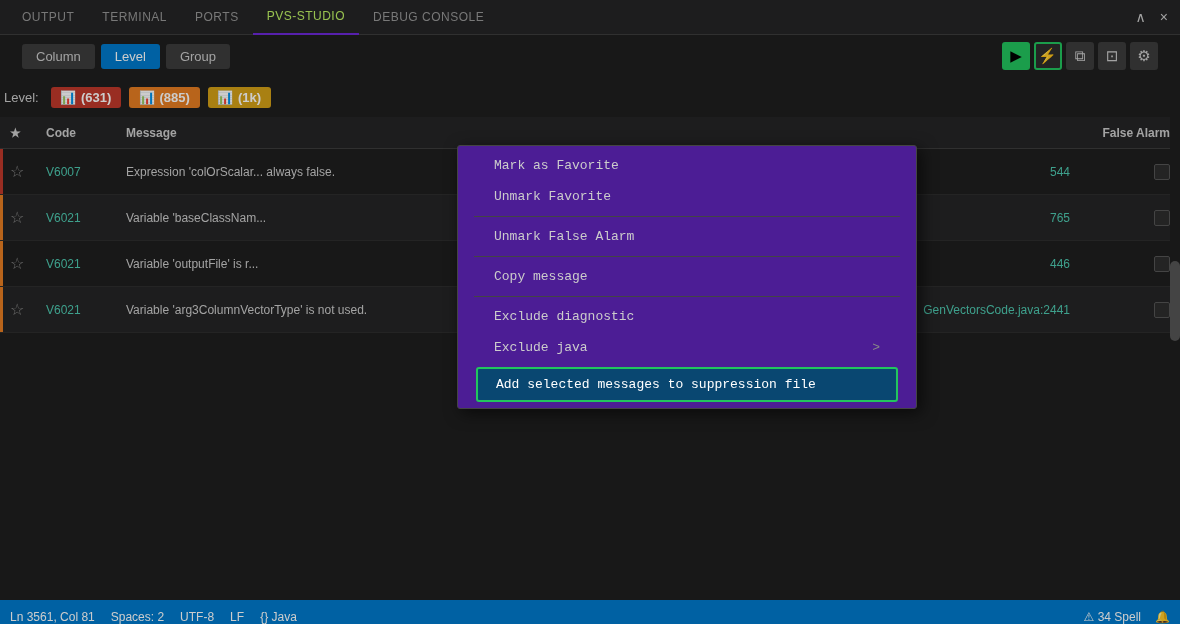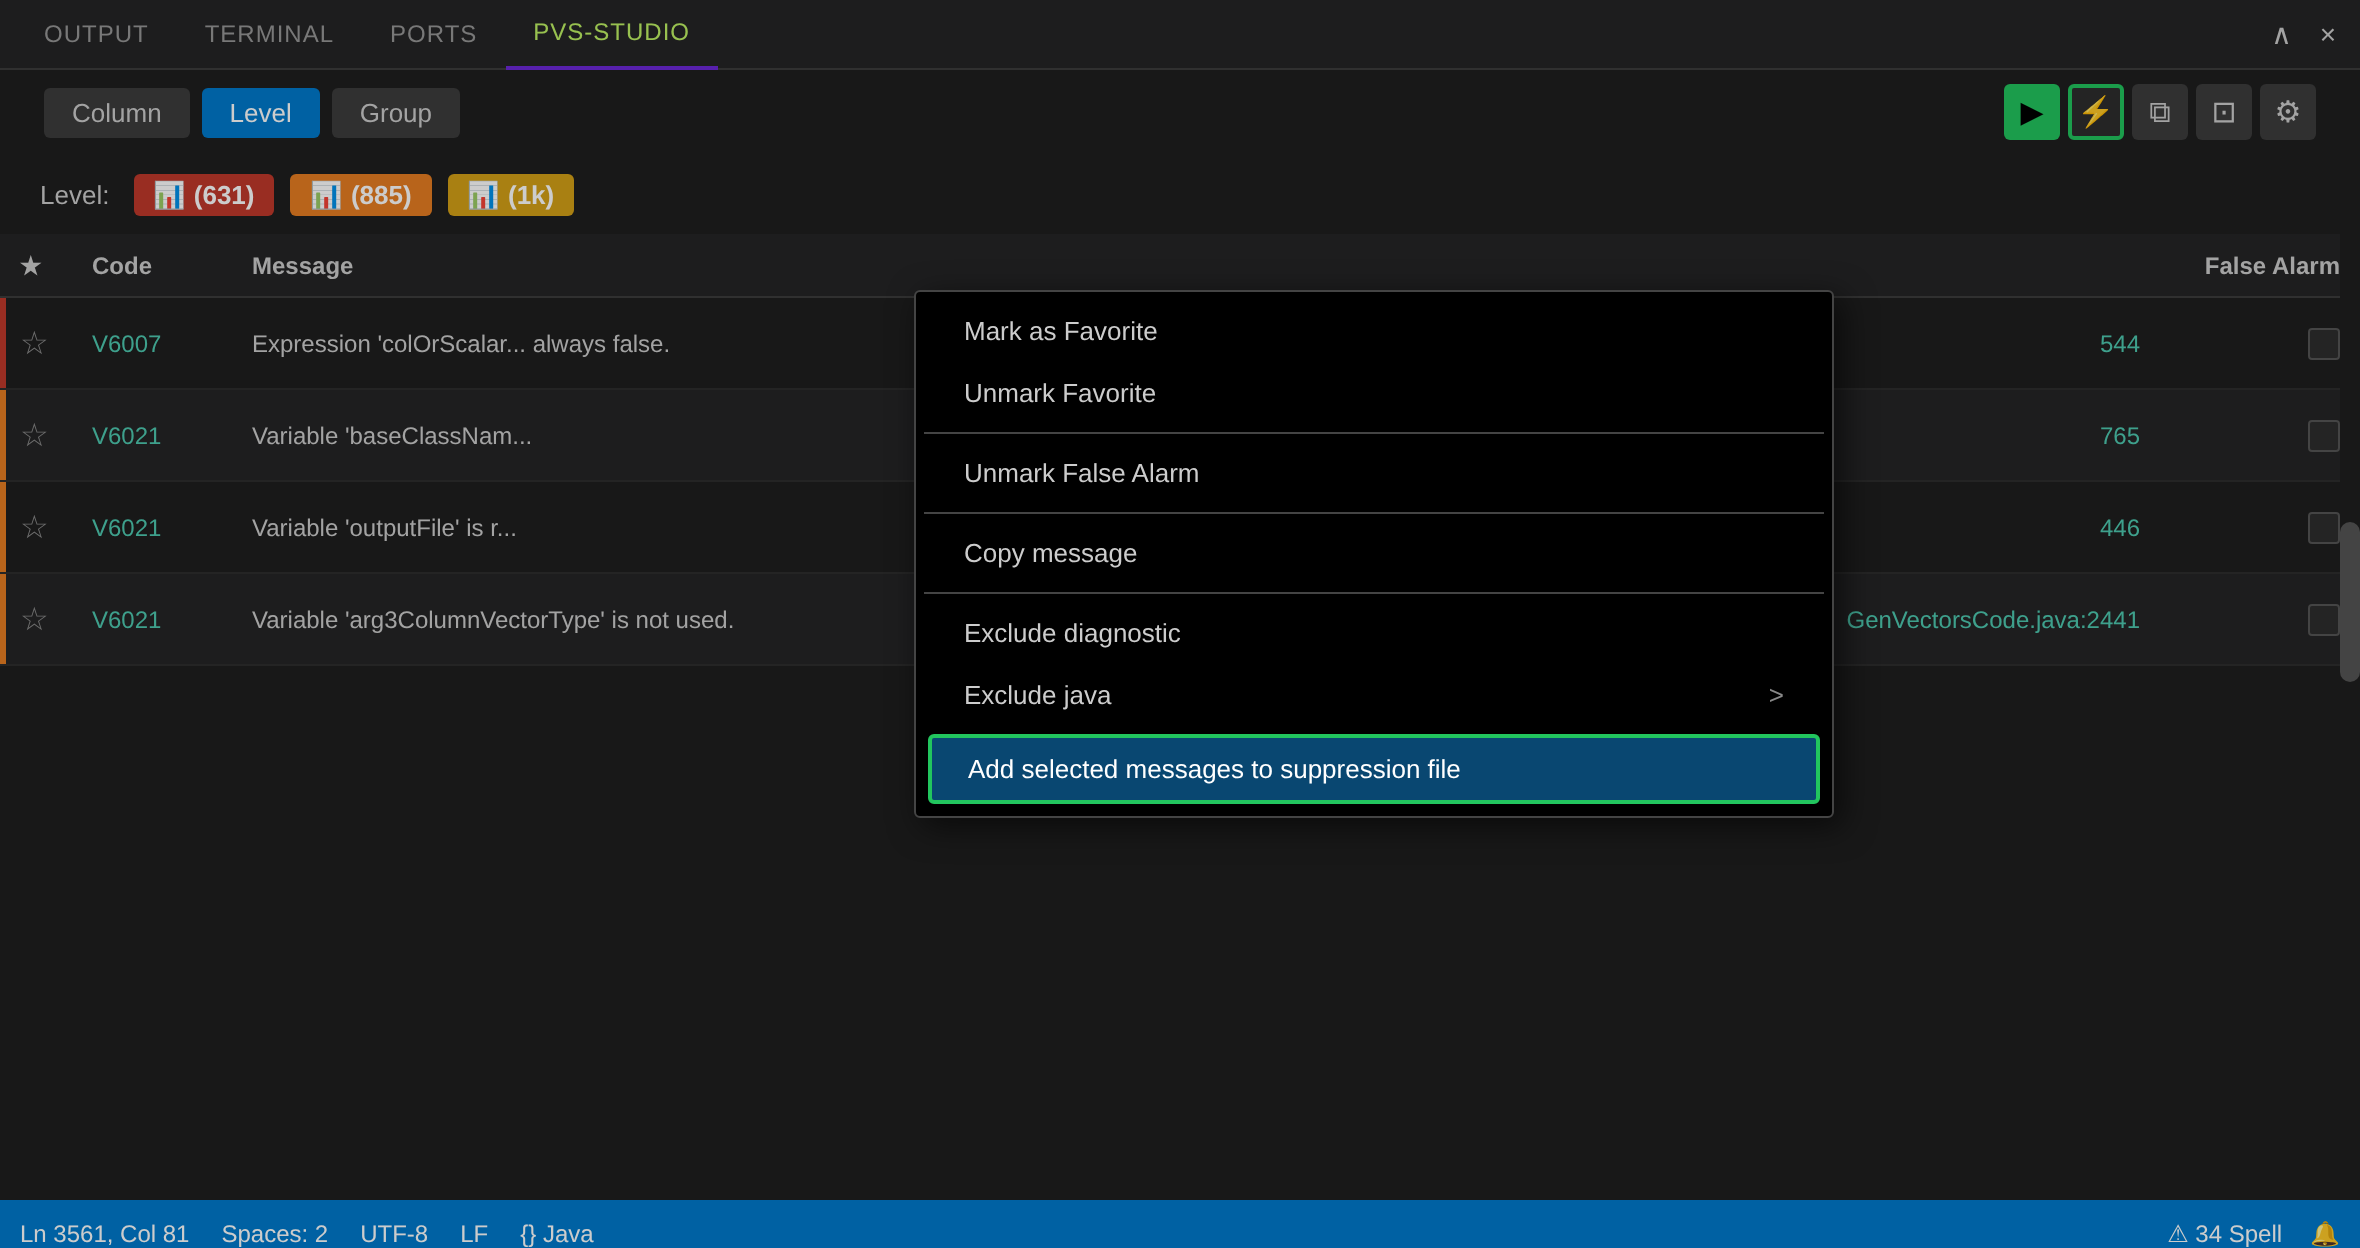--- a/index.html
+++ b/index.html
@@ -100,21 +100,21 @@
       background: #22c55e;
       color: #000;
     }
 
     
     .level-row {
       display: flex;
       align-items: center;
       background: #1e1e1e;
       height: 40px;
-      padding: 0 20px;
+      padding: 0 4px;
       gap: 8px;
     }
     .level-label {
       color: #cccccc;
       font-size: 13px;
       margin-right: 4px;
     }
     .level-badge {
       display: flex;
       align-items: center;
@@ -177,26 +177,27 @@
       background: #2d2d2d;
       border-radius: 2px;
     }
 
     
     .context-menu {
       position: absolute;
       top: 145px;
       left: 457px;
       width: 460px;
-      background: #000000;
+      background: #4c1d95;
       border: 1px solid #444;
       border-radius: 3px;
       z-index: 100;
       box-shadow: 4px 4px 16px rgba(0,0,0,0.6);
-      padding: 4px 4px;
+      padding: 4px 16px;
+      font-family: Liberation Mono, monospace;
     }
     .menu-item {
       padding: 8px 20px;
       color: #cccccc;
       font-size: 13px;
       cursor: pointer;
       display: flex;
       align-items: center;
       justify-content: space-between;
     }
@@ -278,20 +279,21 @@
     }
   </style>
 </head>
 <body>
 
 <div class="tab-bar">
   <div class="tab-item">OUTPUT</div>
   <div class="tab-item">TERMINAL</div>
   <div class="tab-item">PORTS</div>
   <div class="tab-item active">PVS-STUDIO</div>
+  <div class="tab-item">DEBUG CONSOLE</div>
   <div class="tab-bar-right">
     <span class="icon-btn">∧</span>
     <span class="icon-btn">×</span>
   </div>
 </div>
 
 <div class="toolbar">
   <button class="toolbar-btn">Column</button>
   <button class="toolbar-btn active">Level</button>
   <button class="toolbar-btn">Group</button>

